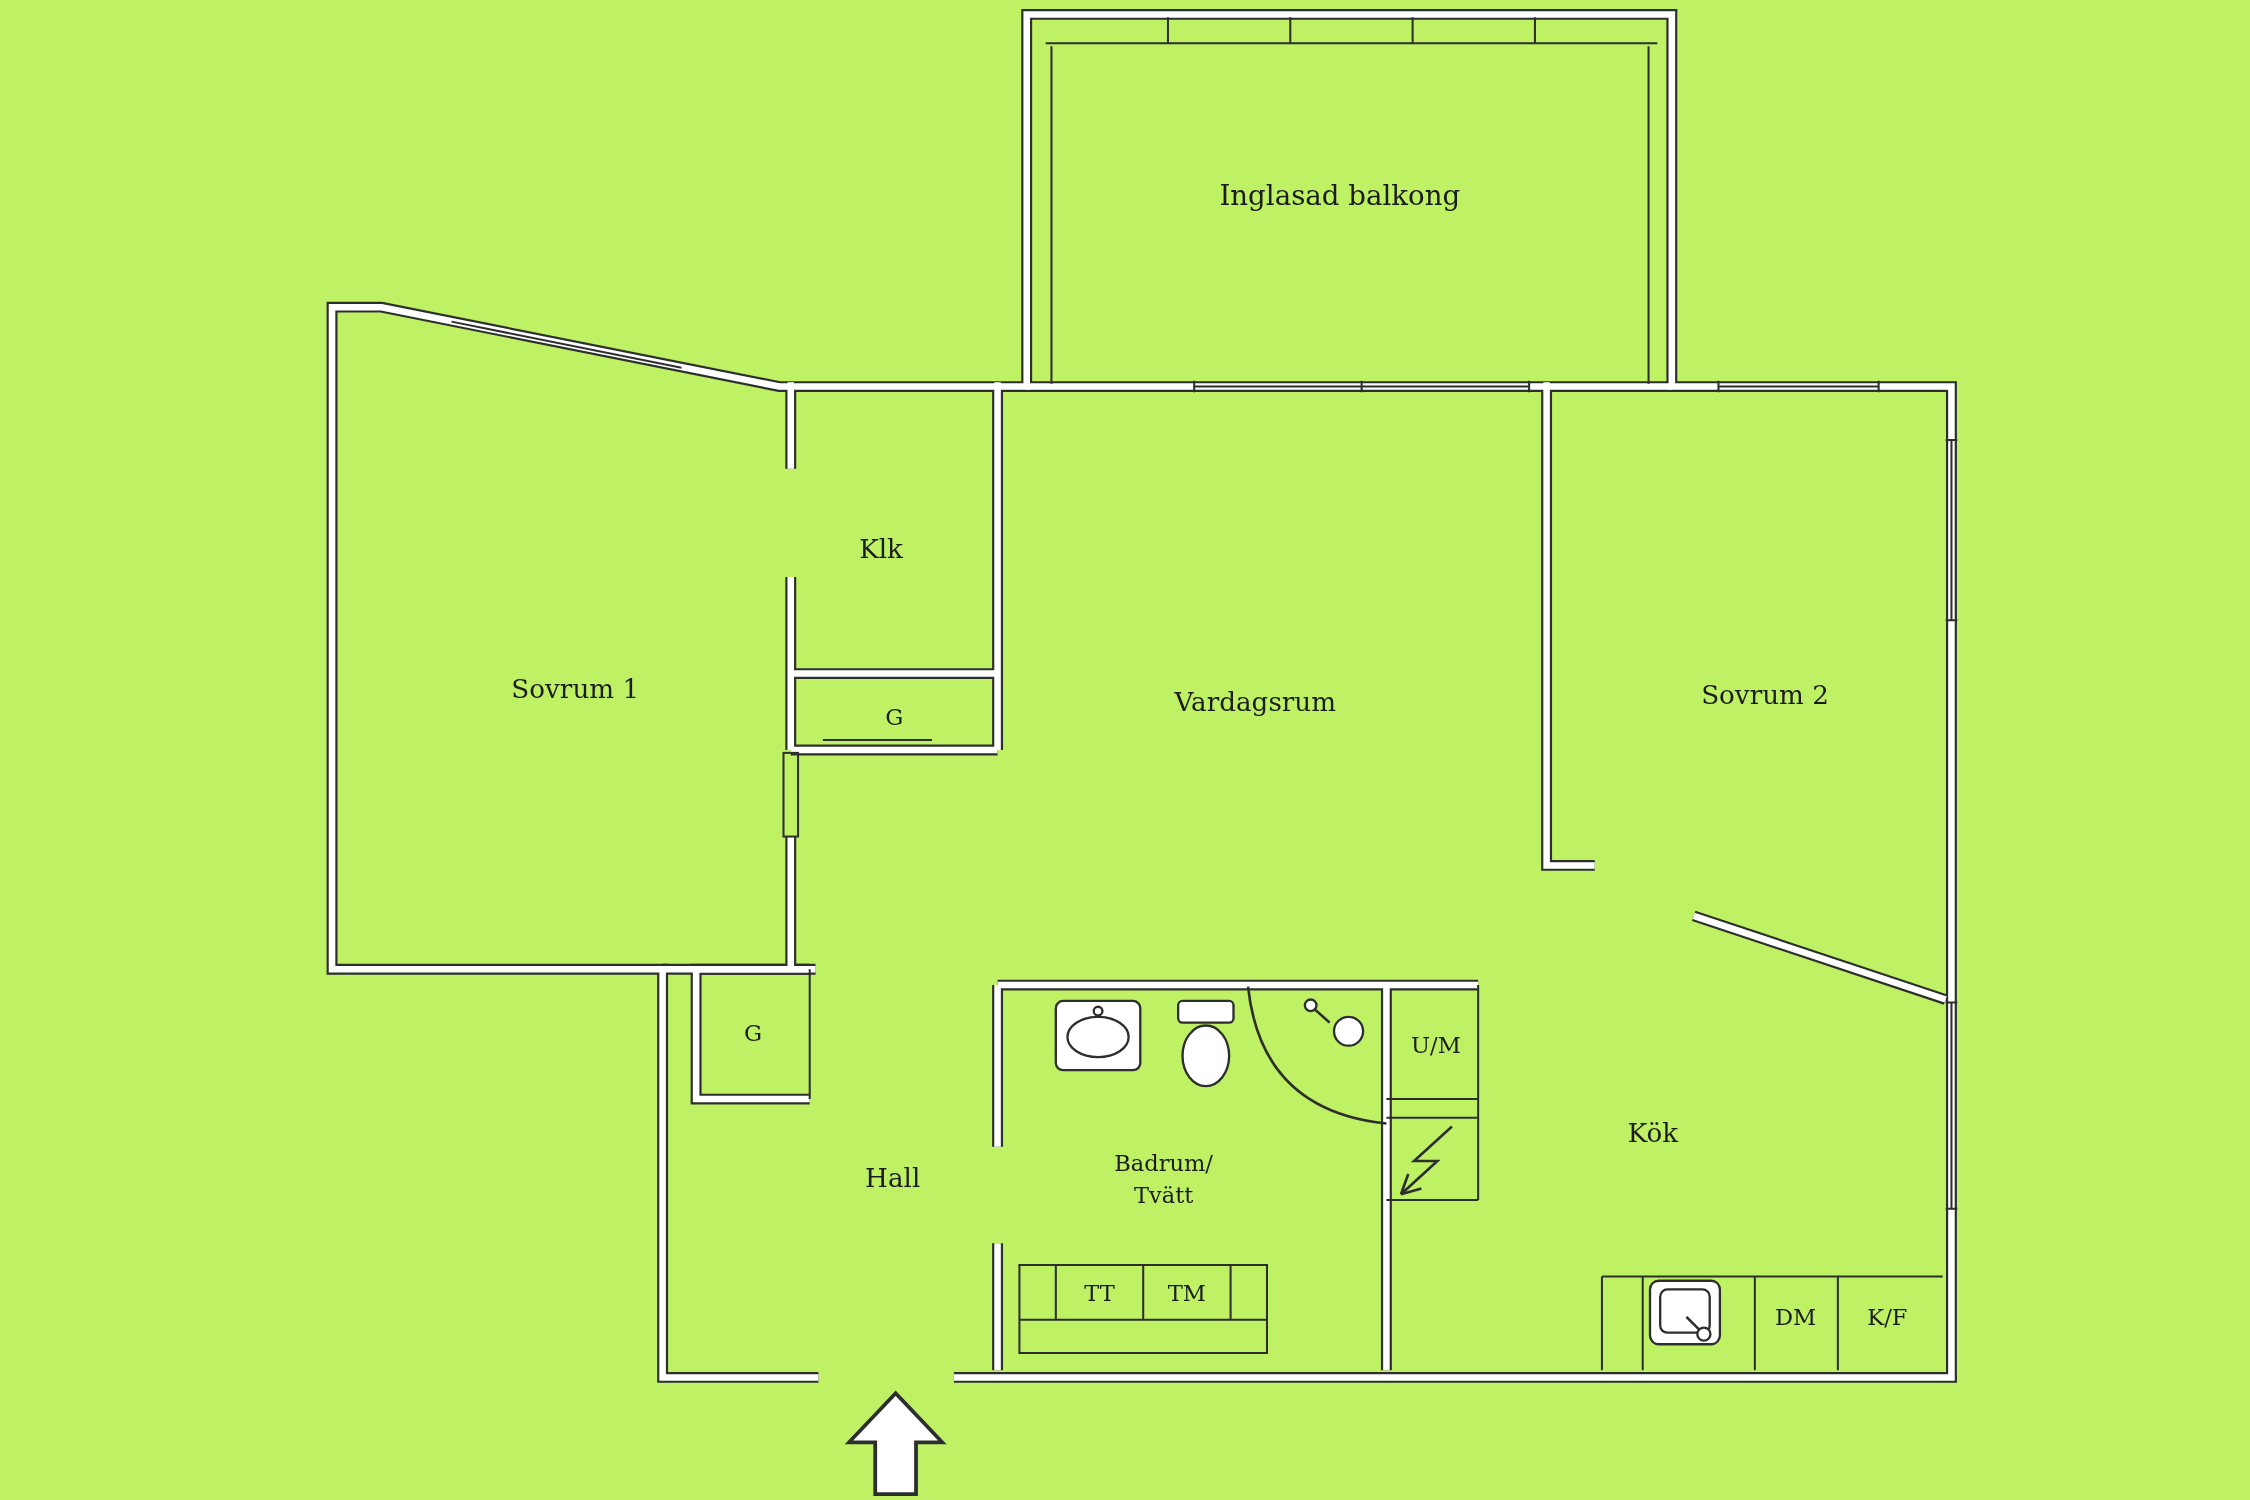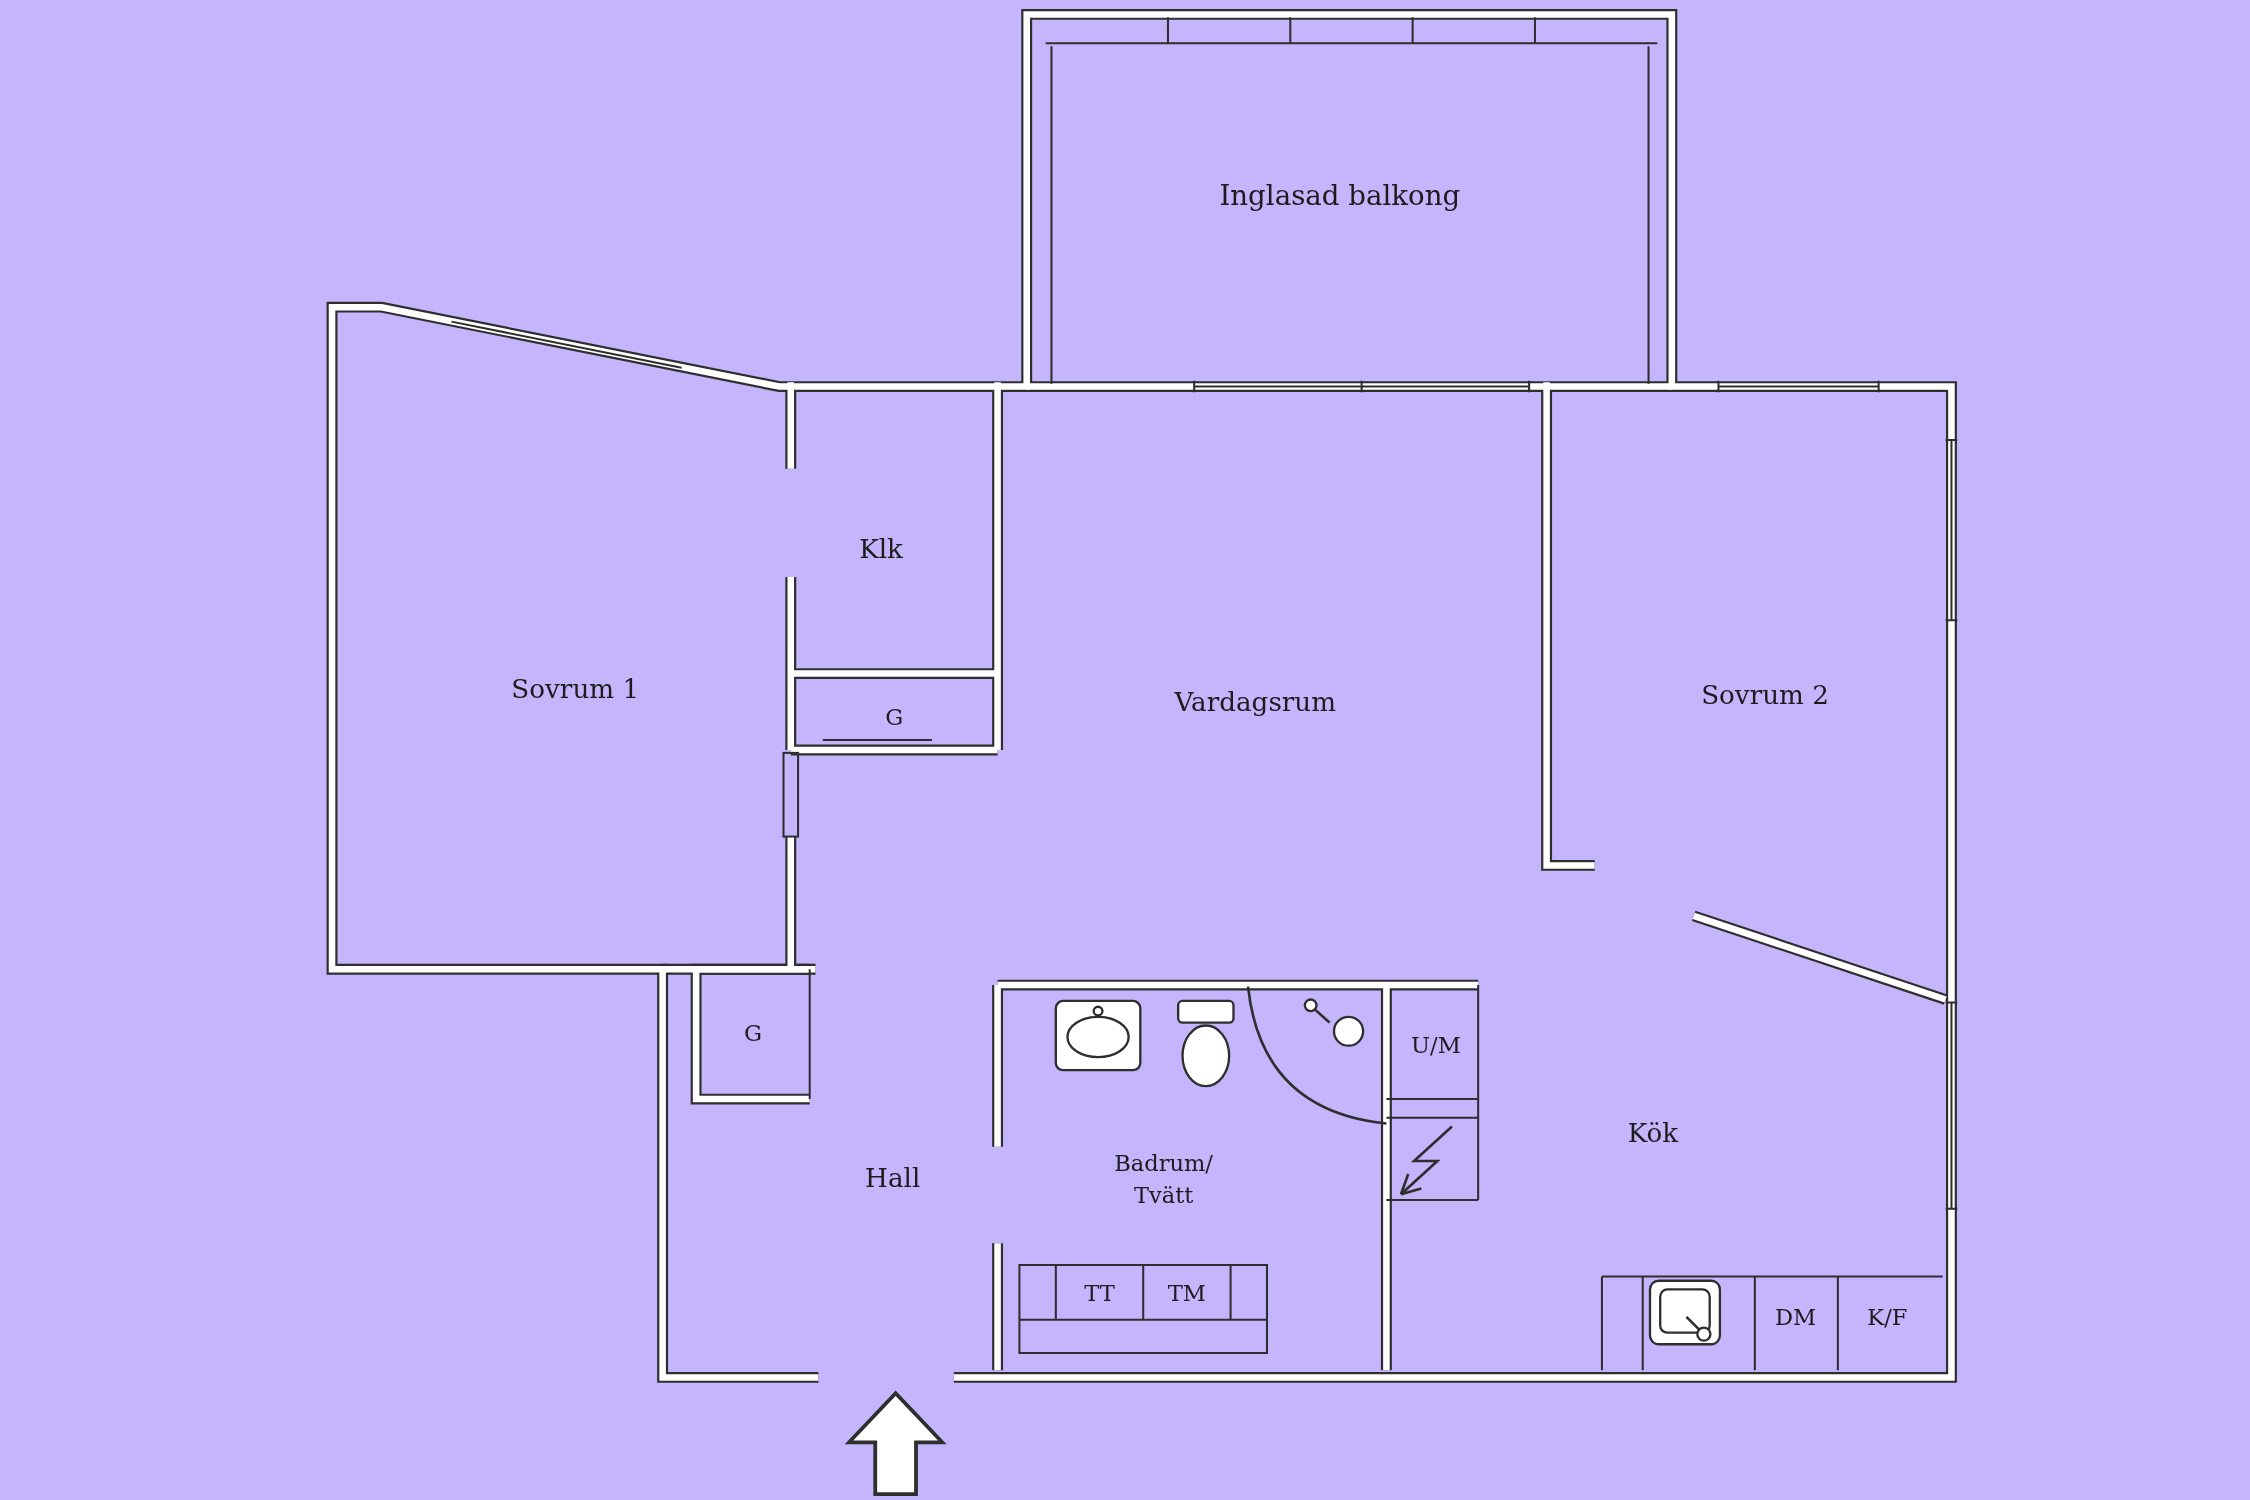--- a/index.html
+++ b/index.html
@@ -1,16 +1,16 @@
 <!DOCTYPE html>
 <html><head>
 <meta charset="utf-8">
 <style>
   html,body{margin:0;padding:0;background:#ffffff;}
-  .page{position:relative;width:2250px;height:1500px;background:#c4b5fd;overflow:hidden;}
+  .page{position:relative;width:2250px;height:1500px;background:#bef264;overflow:hidden;}
   svg{display:block;width:100%;height:100%;}
   .wall-black use{stroke:#2e2e2e;stroke-width:7.5;fill:none;stroke-linecap:butt;stroke-linejoin:miter;}
   .wall-white use{stroke:#ffffff;stroke-width:4.5;fill:none;stroke-linecap:butt;stroke-linejoin:miter;}
   .thin{stroke:#2e2e2e;stroke-width:1.4;fill:none;}
   .fixture{stroke:#2e2e2e;stroke-width:1.6;fill:#ffffff;}
   .fixture-line{stroke:#2e2e2e;stroke-width:1.8;fill:none;}
   .arrow{fill:#ffffff;stroke:#2e2e2e;stroke-width:2.6;stroke-linejoin:miter;}
   text{font-family:"DejaVu Serif","Liberation Serif",serif;fill:#1c1c1c;text-anchor:middle;}
   .lbl{font-size:18px;}
   .lbl-big{font-size:19px;}

